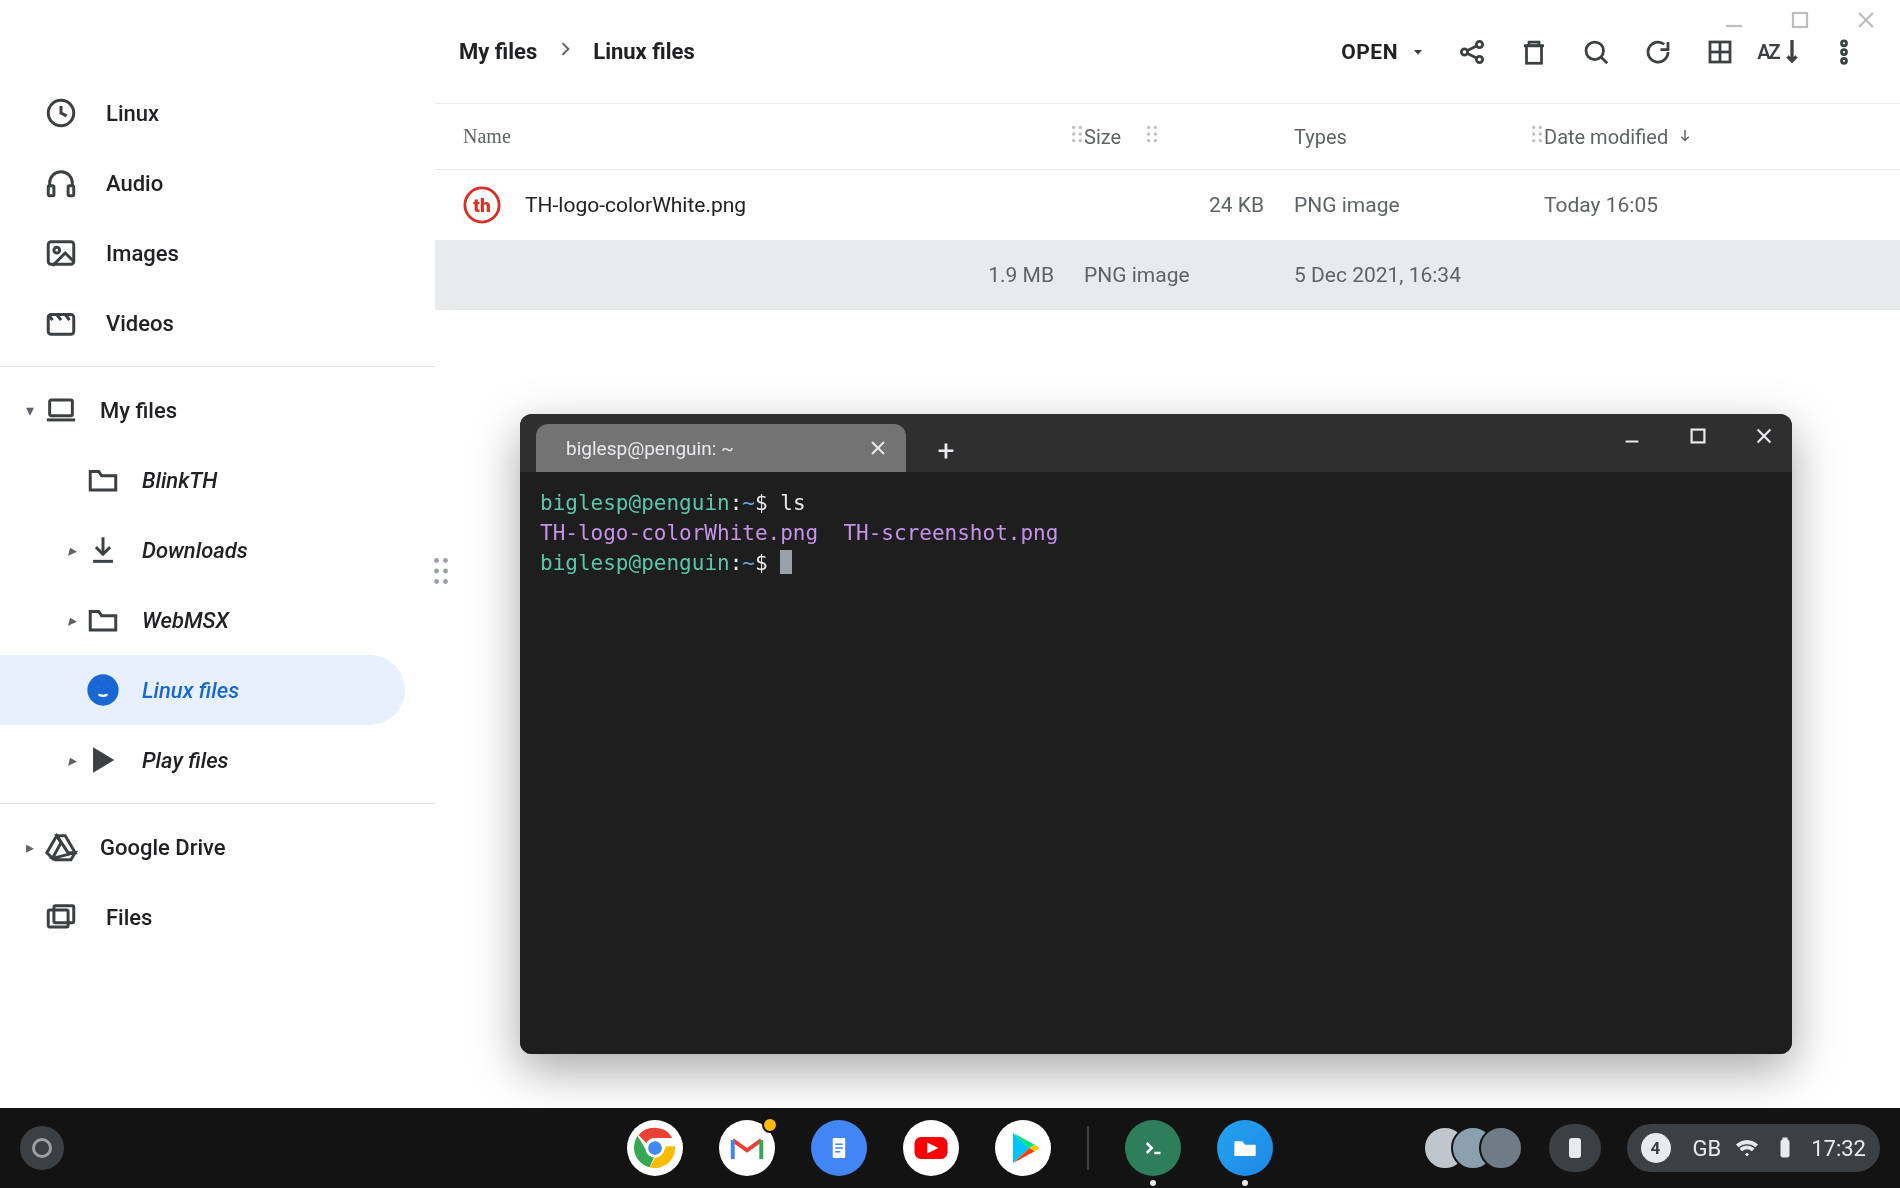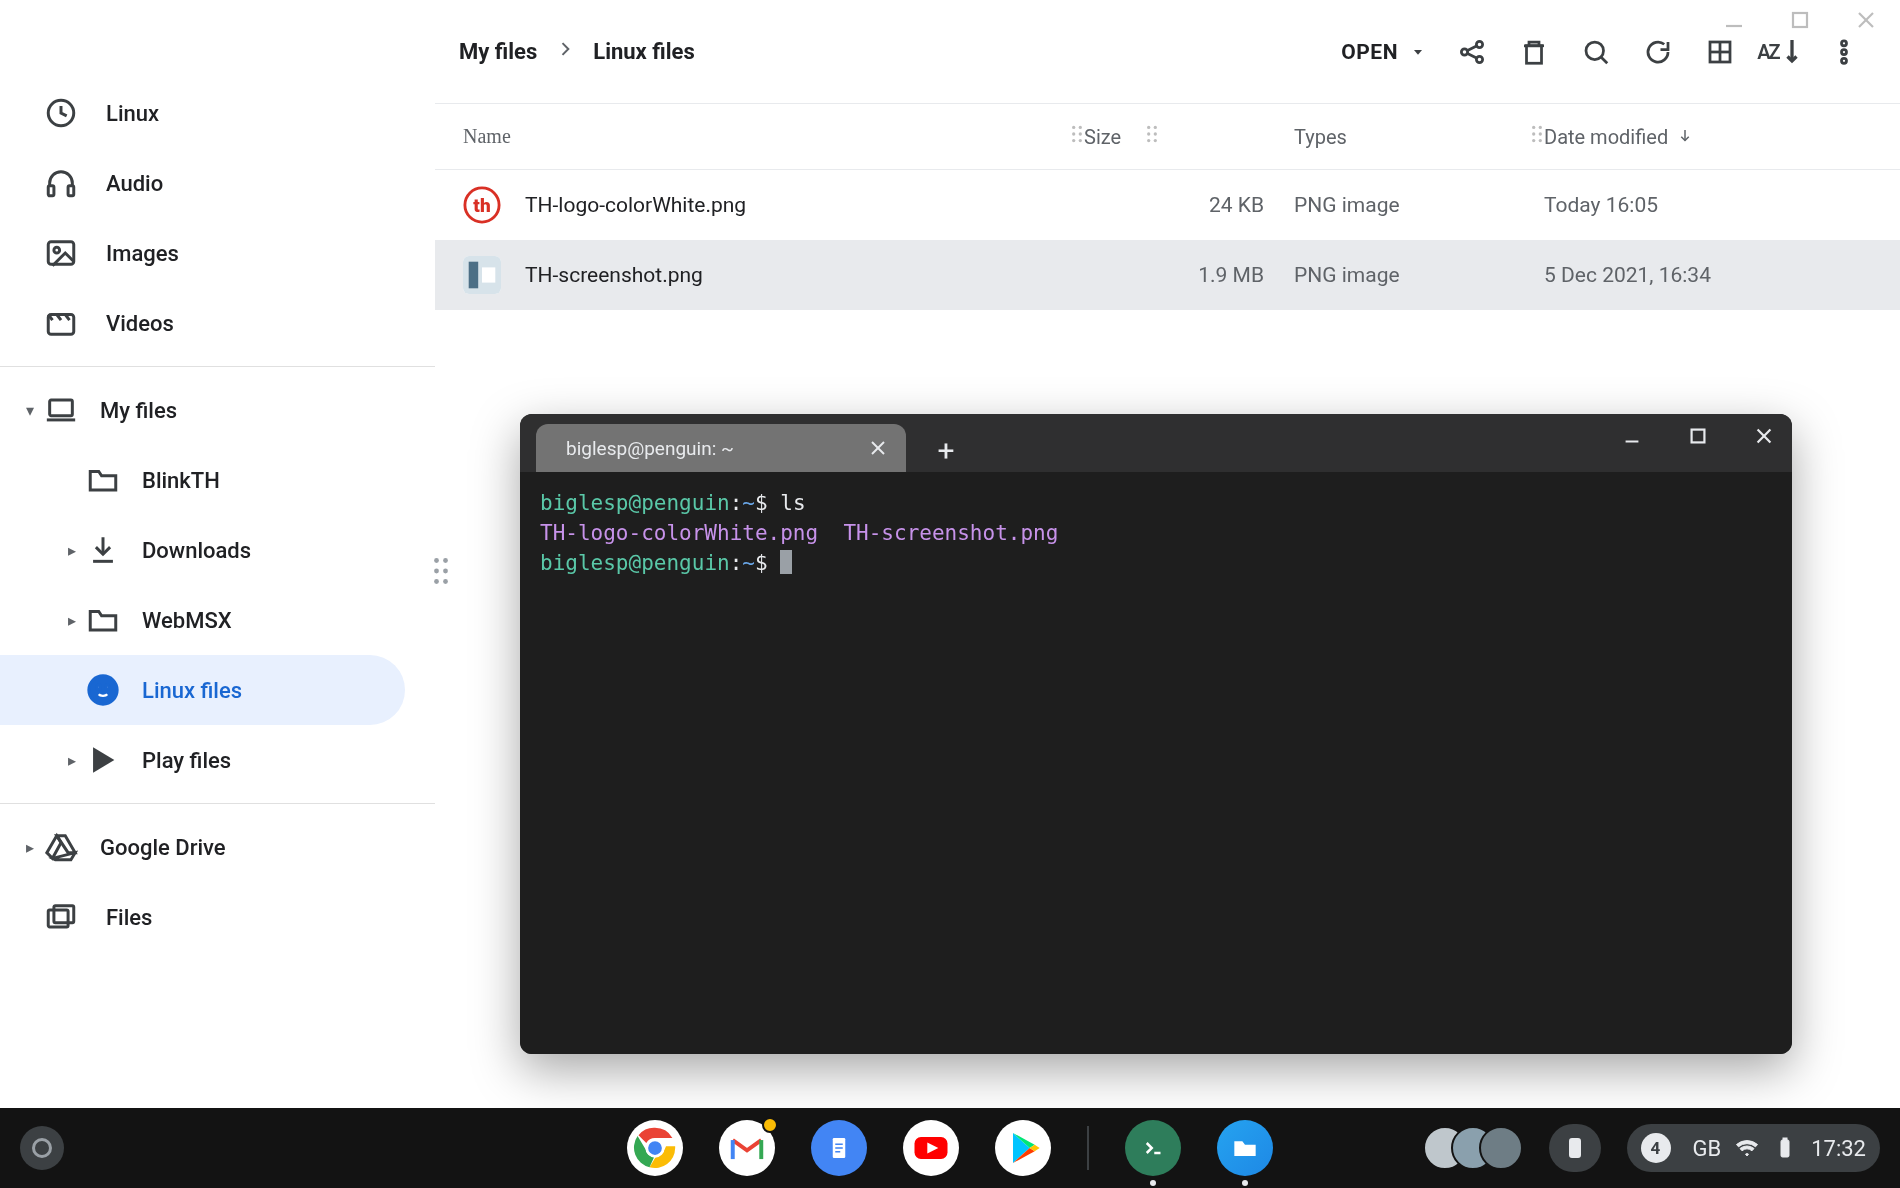--- a/index.html
+++ b/index.html
@@ -14,21 +14,21 @@
   .sidebar .item, .sidebar .subitem {
     display:flex; align-items:center; height:70px; font-size:22px; font-weight:500; color:#202124;
     padding-left:44px; cursor:pointer;
   }
   .sidebar .item .ic, .sidebar .subitem .ic { width:34px; height:34px; display:flex; align-items:center; justify-content:center; margin-right:28px; }
   .sidebar hr { border:none; border-top:1px solid #e0e0e0; margin:8px 0 8px 0; }
 
   .sidebar .tree-row { display:flex; align-items:center; height:70px; font-size:22px; font-weight:500; padding-left:16px; cursor:pointer; }
   .sidebar .tree-row .caret { width:28px; text-align:center; font-size:16px; color:#5f6368; }
   .sidebar .tree-row .ic { width:34px; height:34px; display:flex; align-items:center; justify-content:center; margin-right:22px; }
-  .sidebar .tree-row.grandchild { padding-left:58px; }
+  .sidebar .tree-row.grandchild { padding-left:58px;font-style:italic; }
   .sidebar .tree-row.active { background:#e8f0fe; color:#1967d2; border-radius:0 40px 40px 0; margin-right:30px;}
   .sidebar .tree-row.active svg { stroke:#1967d2; fill:#1967d2; }
   .spacer-caret { width:28px; }
 
   
   .resize-handle { position:absolute; left:430px; top:556px; color:#9aa0a6; cursor:ew-resize; }
   .resize-handle svg { width:22px; height:30px; }
 
   
   .main { flex:1; display:flex; flex-direction:column; position:relative; }
@@ -375,30 +375,20 @@
             </svg>
         </span>
         <span>TH-logo-colorWhite.png</span>
       </div>
       <div class="size-cell">24 KB</div>
       <div class="type-cell">PNG image</div>
       <div class="date-cell">Today 16:05</div>
     </div>
 
     <div class="file-row selected">
-      <div class="name-cell">
-        <span class="thumb">
-          <svg viewBox="0 0 40 40" width="38" height="38">
-              <rect width="40" height="40" fill="#d7e3ea"></rect>
-              <rect x="6" y="6" width="10" height="28" fill="#4c6f86"></rect>
-              <rect x="20" y="12" width="14" height="16" fill="#ffffff"></rect>
-            </svg>
-        </span>
-        <span>TH-screenshot.png</span>
-      </div>
       <div class="size-cell">1.9 MB</div>
       <div class="type-cell">PNG image</div>
       <div class="date-cell">5 Dec 2021, 16:34</div>
     </div>
   </div>
 </div>
 
 <div class="terminal">
   <div class="term-titlebar">
     <div class="term-tab">

